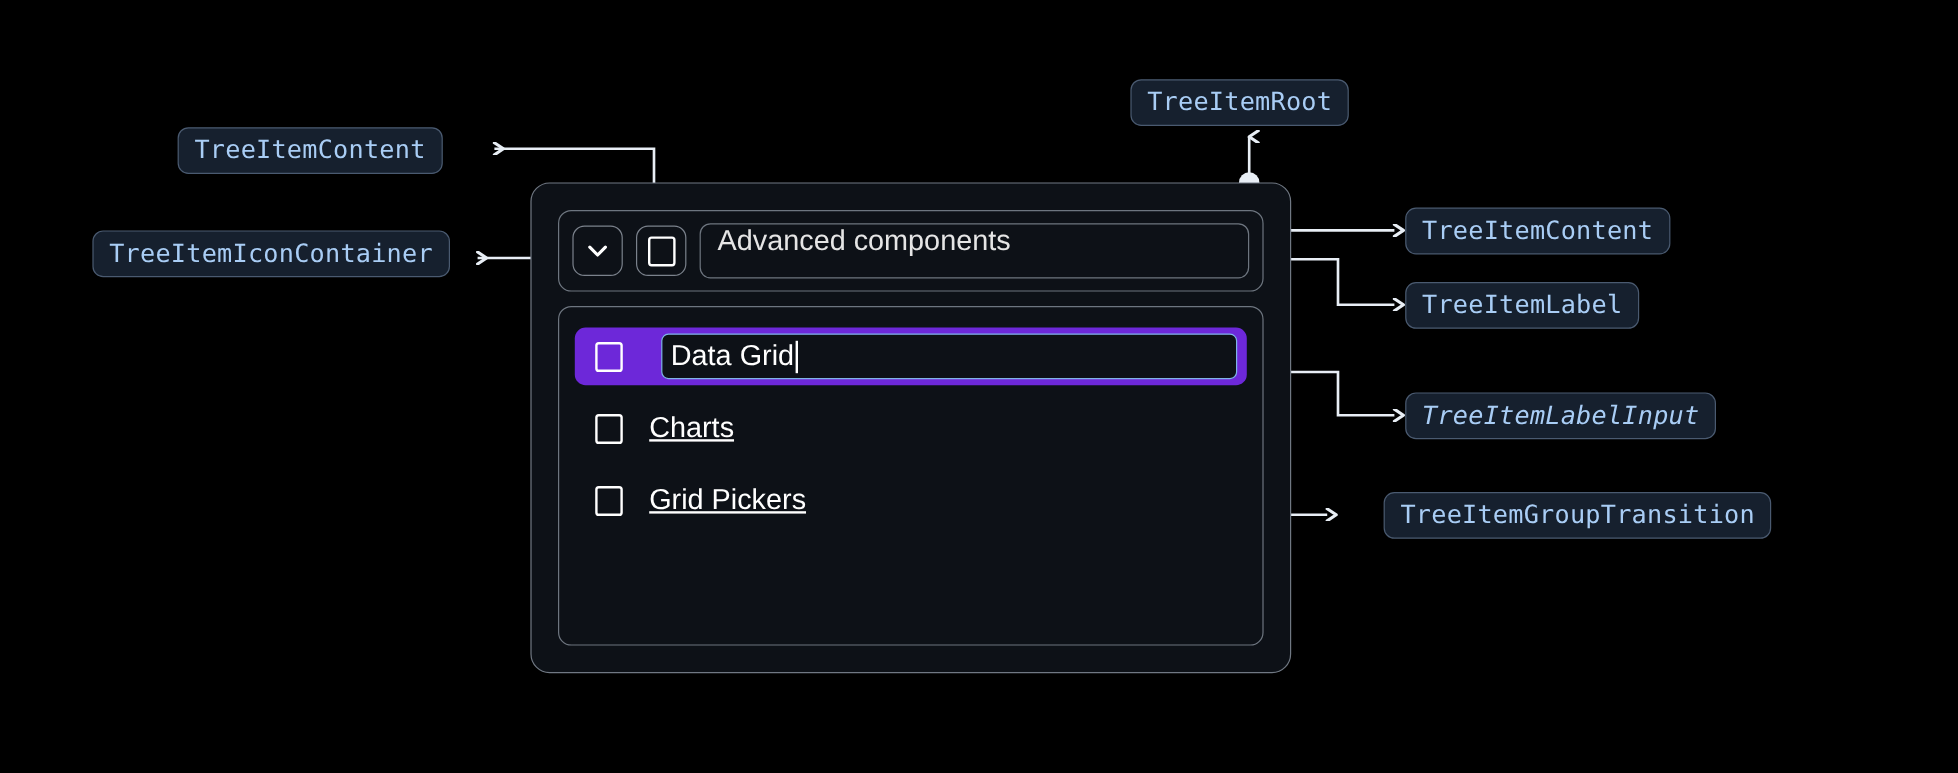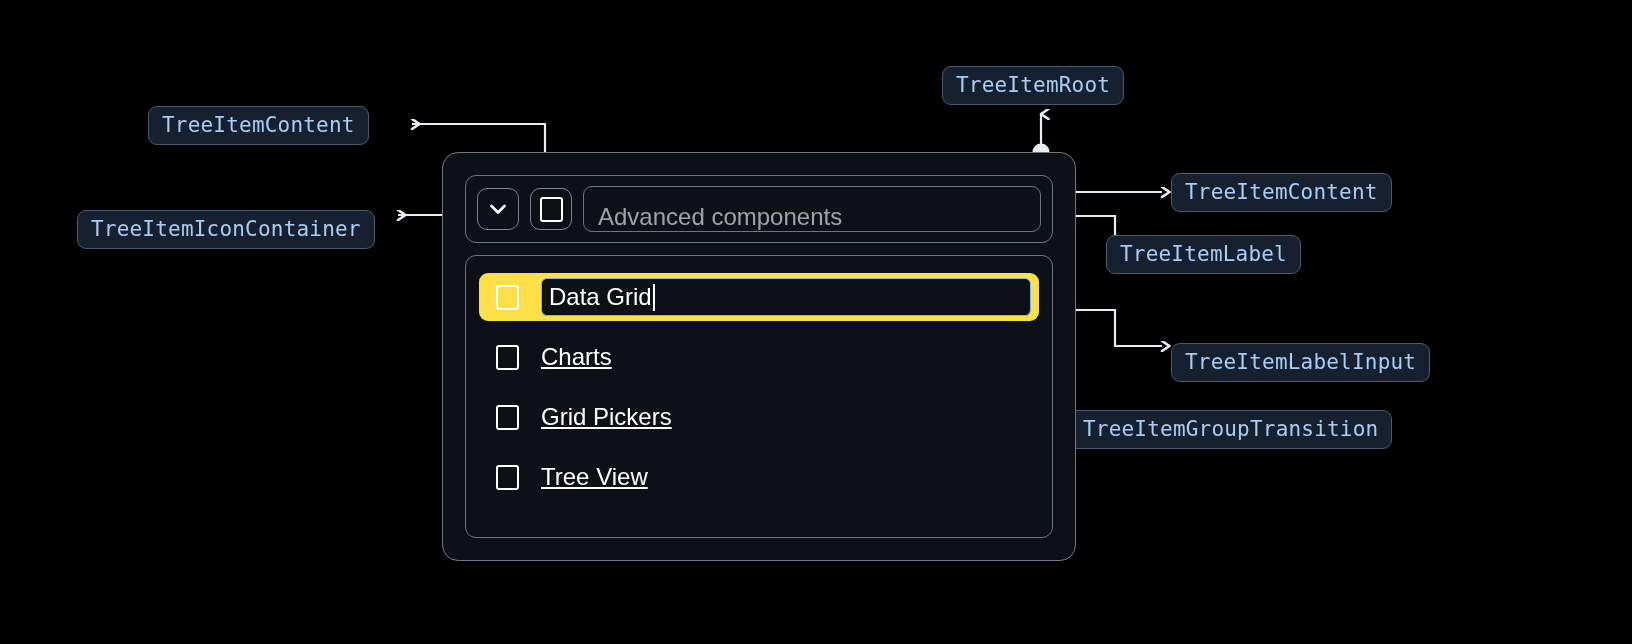--- a/index.html
+++ b/index.html
@@ -105,23 +105,23 @@
     border-radius: 3px;
     background: transparent;
   }
 
   .tree-label {
     flex: 1 1 auto;
     height: 46px;
     border: 1.5px solid #6d757f;
     border-radius: 9px;
     display: flex;
-    align-items: flex-end;
+    align-items: flex-start;
     padding: 0 14px;
-    color: #a3a3a3;
+    color: #e5e5e5;
     font-size: 24px;
     background: transparent;
   }
 
   
   .group-transition {
     position: relative;
     margin-top: 12px;
     height: 283px;
     border: 1.5px solid #6d757f;
@@ -134,21 +134,22 @@
   .child-row {
     display: flex;
     align-items: center;
     height: 48px;
     margin: 0 13px 12px 13px;
     padding-left: 17px;
     border-radius: 9px;
     gap: 0;
   }
   .child-row.selected {
-    background: #fde047;
+    background: #6d28d9;
+    gap: 10px;
   }
 
   .child-cb {
     width: 23px;
     height: 25px;
     flex: 0 0 23px;
     border: 2.5px solid #ffffff;
     border-radius: 3px;
     background: transparent;
   }
@@ -227,41 +228,41 @@
       <circle cx="1042" cy="216" r="8.5"></circle>
       <circle cx="1041" cy="310" r="8.5"></circle>
       <circle cx="1053" cy="429" r="8.5"></circle>
     </g>
   </svg>
 
   <div class="chip" style="left:148px; top:106px;">
     <span>TreeItemContent</span>
   </div>
 
-  <div class="chip" style="left:77px; top:210px;">
+  <div class="chip" style="left:77px; top:192px;">
     <span>TreeItemIconContainer</span>
   </div>
 
   <div class="chip" style="left:1171px; top:173px;">
     <span>TreeItemContent</span>
   </div>
 
   <div class="chip" style="left:942px; top:66px;">
     <span>TreeItemRoot</span>
   </div>
 
-  <div class="chip" style="left:1106px; top:235px;text-align:right;">
+  <div class="chip" style="left:1171px; top:235px;text-align:right;">
     <span>TreeItemLabel</span>
   </div>
 
-  <div class="chip" style="left:1171px; top:343px;">
+  <div class="chip" style="left:1171px; top:327px;font-style:italic;">
     <span>TreeItemLabelInput</span>
   </div>
 
-  <div class="chip" style="left:1069px; top:410px;">
+  <div class="chip" style="left:1153px; top:410px;">
     <span>TreeItemGroupTransition</span>
   </div>
 
   <div id="tree-root">
 
     <div class="tree-content">
 
       <div class="icon-container">
         <span>
           <svg width="26" height="26" viewBox="0 0 26 26">
@@ -293,21 +294,17 @@
       <div class="child-row">
         <span class="child-cb"></span>
         <span class="child-label">Charts</span>
       </div>
 
       <div class="child-row">
         <span class="child-cb"></span>
         <span class="child-label">Grid Pickers</span>
       </div>
 
-      <div class="child-row">
-        <span class="child-cb"></span>
-        <span class="child-label">Tree View</span>
-      </div>
 
     </div>
   </div>
 
 </div>
 
 </body></html>

